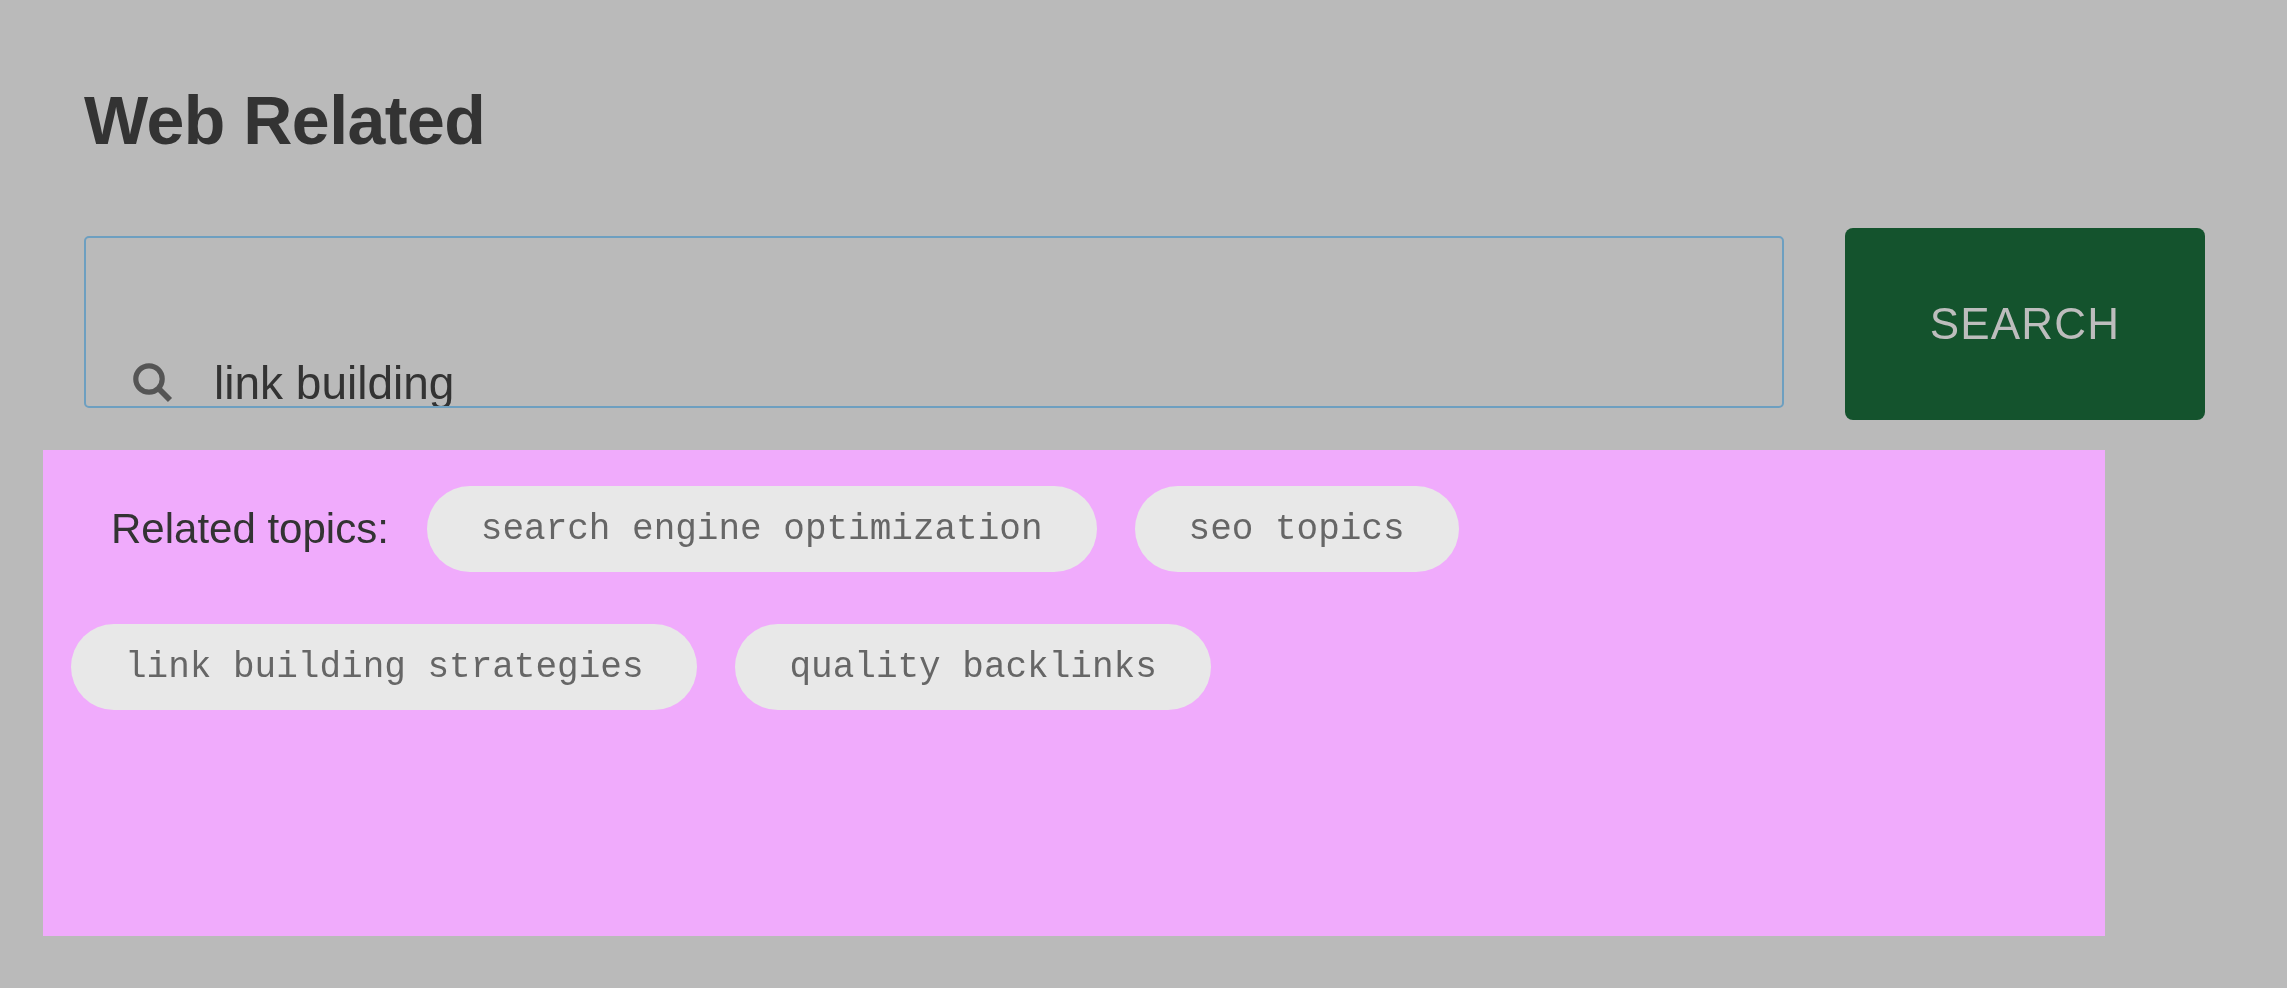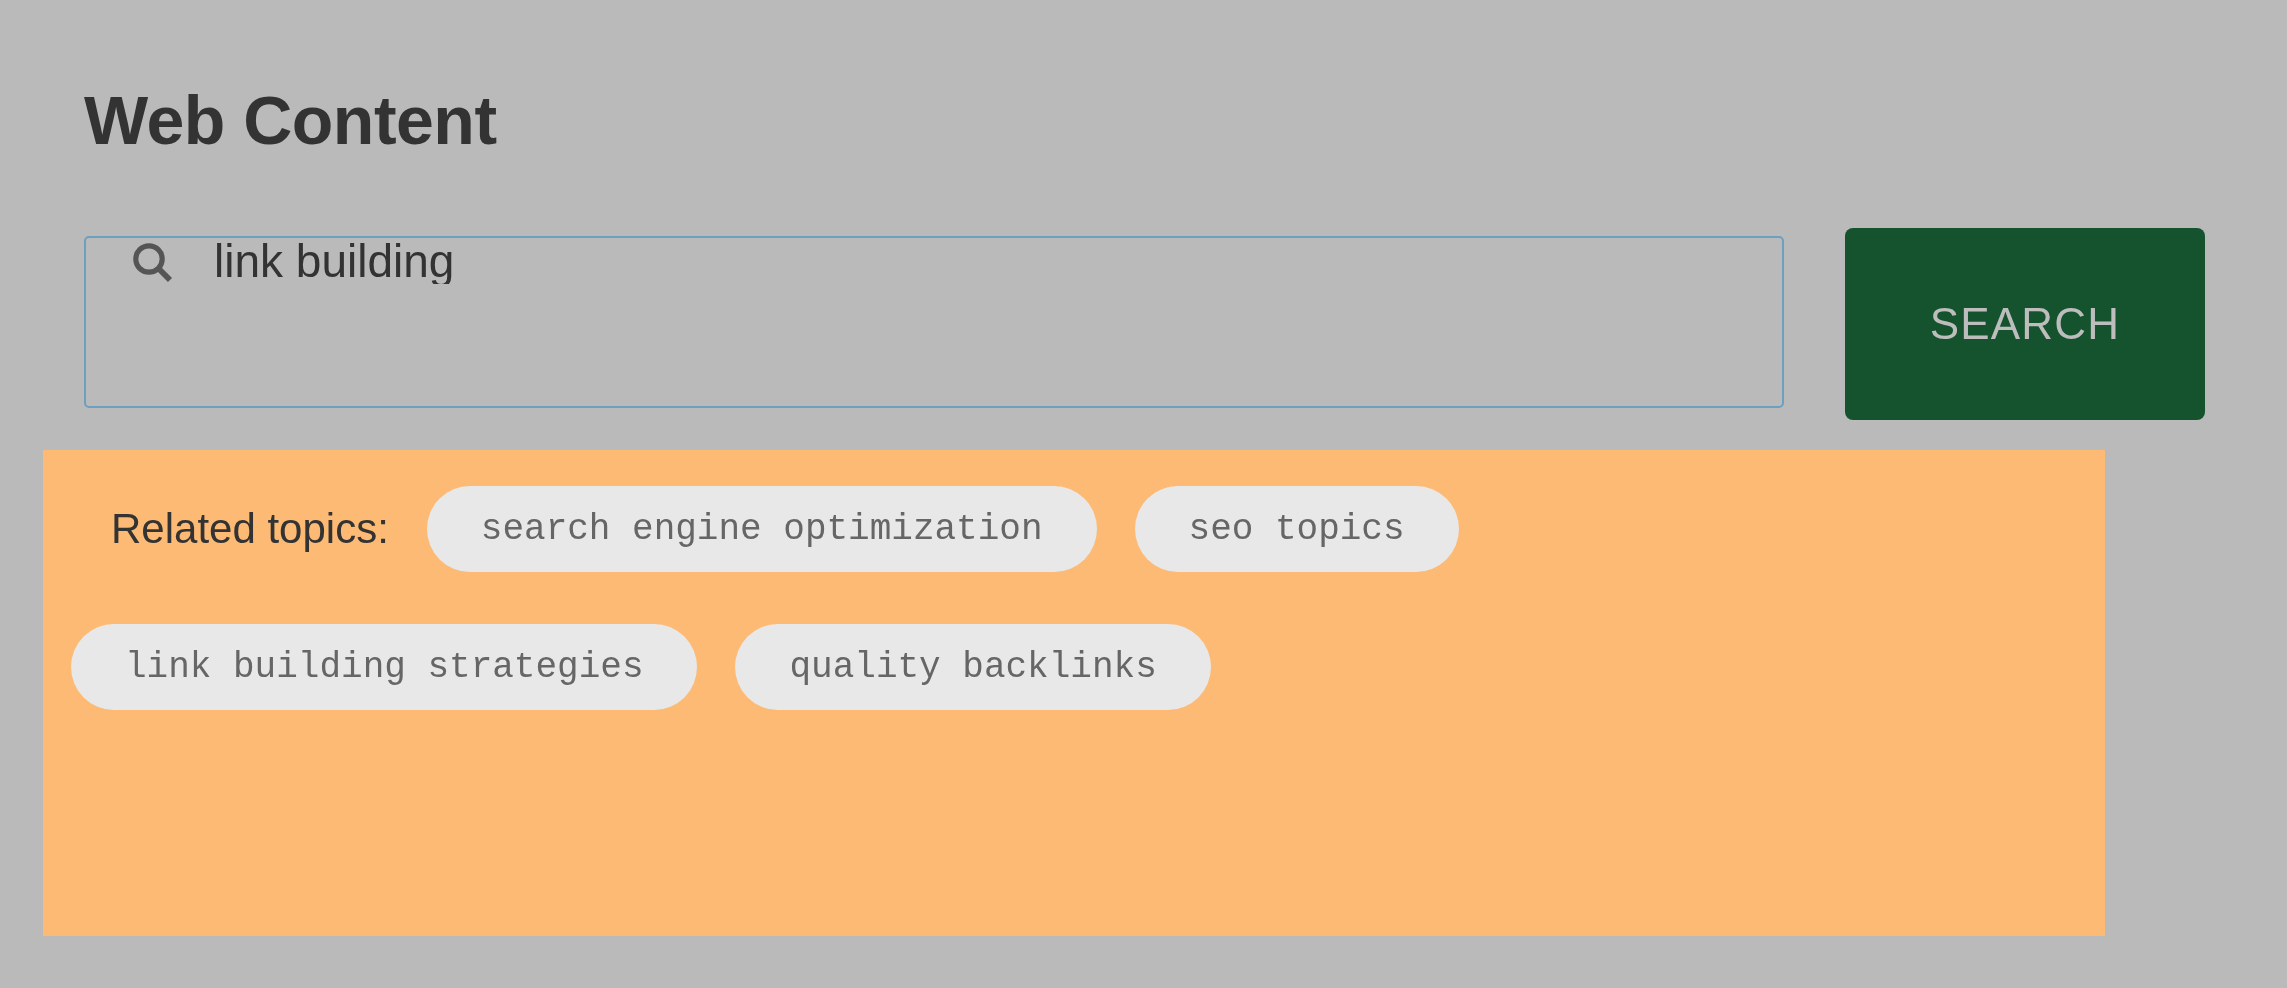--- a/index.html
+++ b/index.html
@@ -46,21 +46,21 @@
     position: absolute;
     left: 0px;
     top: 8px;
     width: 1700px;
     height: 172px;
     box-sizing: border-box;
     border: 2px solid #6d9fc0;
     border-radius: 5px;
     background: transparent;
     display: flex;
-    align-items: flex-start;
+    align-items: flex-end;
   }
 
   .search-icon {
     margin-left: 42px;
     width: 48px;
     height: 48px;
     flex: 0 0 auto;
     display: block;
     color: #555555;
   }
@@ -91,21 +91,21 @@
     padding: 0;
   }
 
   
   .topics-panel {
     position: absolute;
     left: 43px;
     top: 450px;
     width: 2062px;
     height: 486px;
-    background: #fdba74;
+    background: #f0abfc;
     box-sizing: border-box;
     padding: 36px 28px 30px 28px;
   }
 
   .chips-flow {
     display: flex;
     flex-wrap: wrap;
     align-items: center;
     gap: 0px;
   }
@@ -139,21 +139,21 @@
   }
   .chip:first-of-type {
     
   }
 </style>
 </head>
 <body>
 
 <div class="page">
 
-  <h1 class="page-title">Web Content</h1>
+  <h1 class="page-title">Web Related</h1>
 
   <div class="search-row">
 
     <div class="search-field">
       <svg class="search-icon" viewBox="0 0 24 24" fill="none">
         <circle cx="10.5" cy="10.5" r="6.6" stroke="currentColor" stroke-width="2.6"></circle>
         <line x1="15.4" y1="15.4" x2="21" y2="21" stroke="currentColor" stroke-width="2.9" stroke-linecap="butt"></line>
       </svg>
       <span class="search-value">link building</span>
     </div>

